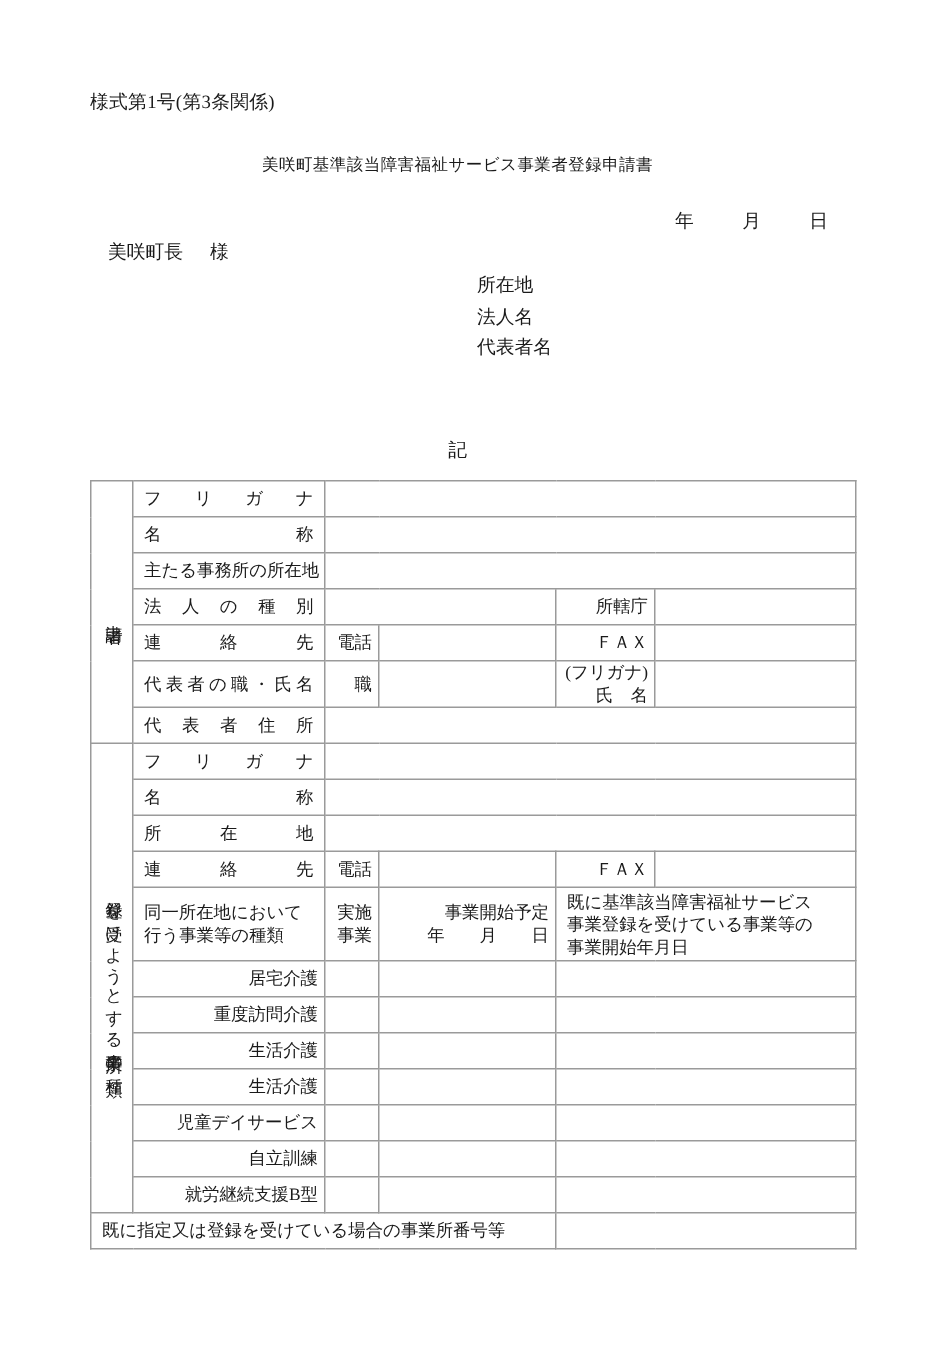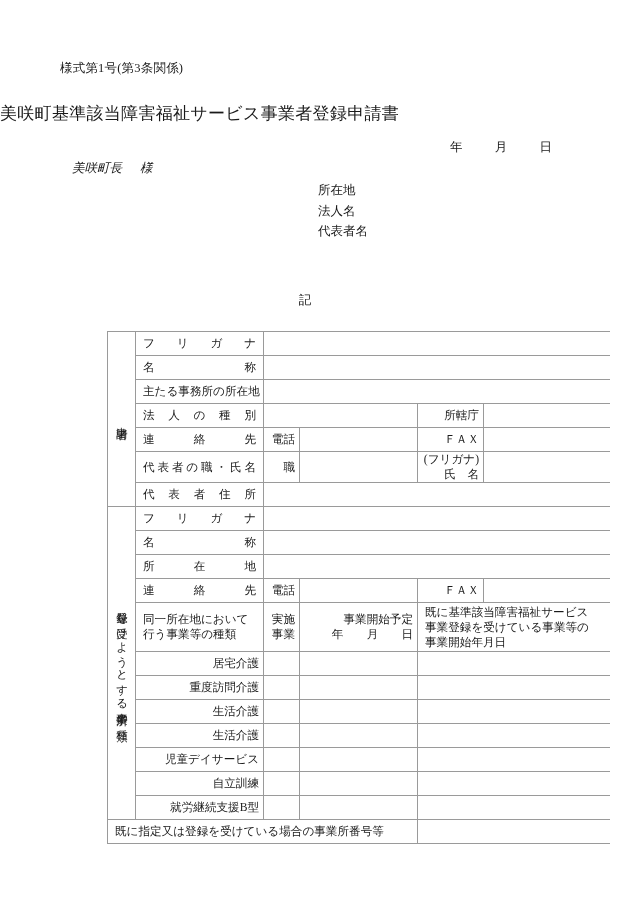--- a/index.html
+++ b/index.html
@@ -29,22 +29,22 @@
     left: 60px;
     top: 60px;
     font-size: 12.5px;
     letter-spacing: 0.2px;
     white-space: nowrap;
   }
   .doc-title {
     position: absolute;
     left: 0; right: 0;
     top: 102px;
-    text-align: left;
-    font-size: 17px;
+    text-align: center;
+    font-size: 11px;
     letter-spacing: 0.3px;
     white-space: nowrap;
   }
   .date-line {
     position: absolute;
     left: 0;
     right: 58px;
     top: 139px;
     text-align: right;
     font-size: 12.5px;
@@ -52,21 +52,20 @@
   }
   .date-line span { display: inline-block; }
   .date-line .gap { width: 26px; }
 
   .addressee {
     position: absolute;
     left: 72px;
     top: 160px;
     font-size: 12.5px;
     white-space: nowrap;
-    font-style: italic;
   }
   .addressee .sama { margin-left: 18px; }
 
   .party-block {
     position: absolute;
     left: 318px;
     top: 180px;
     font-size: 12.5px;
     line-height: 20.5px;
   }
@@ -88,26 +87,25 @@
     left: 0; right: 0;
     top: 292px;
     text-align: center;
     font-size: 12.5px;
   }
 
   
   .form-table {
     position: absolute;
     left: 60px;
-    top: 331px;
+    top: 320px;
     width: 510px;
     border-collapse: collapse;
     table-layout: fixed;
     font-size: 11.6px;
-    margin-left: 47px;
   }
   .form-table td {
     border: 1px solid #9a9a9a;
     padding: 0 4px;
     height: 23px;
     vertical-align: middle;
     line-height: 15px;
   }
   .form-table td.blank { padding: 0; }
 

